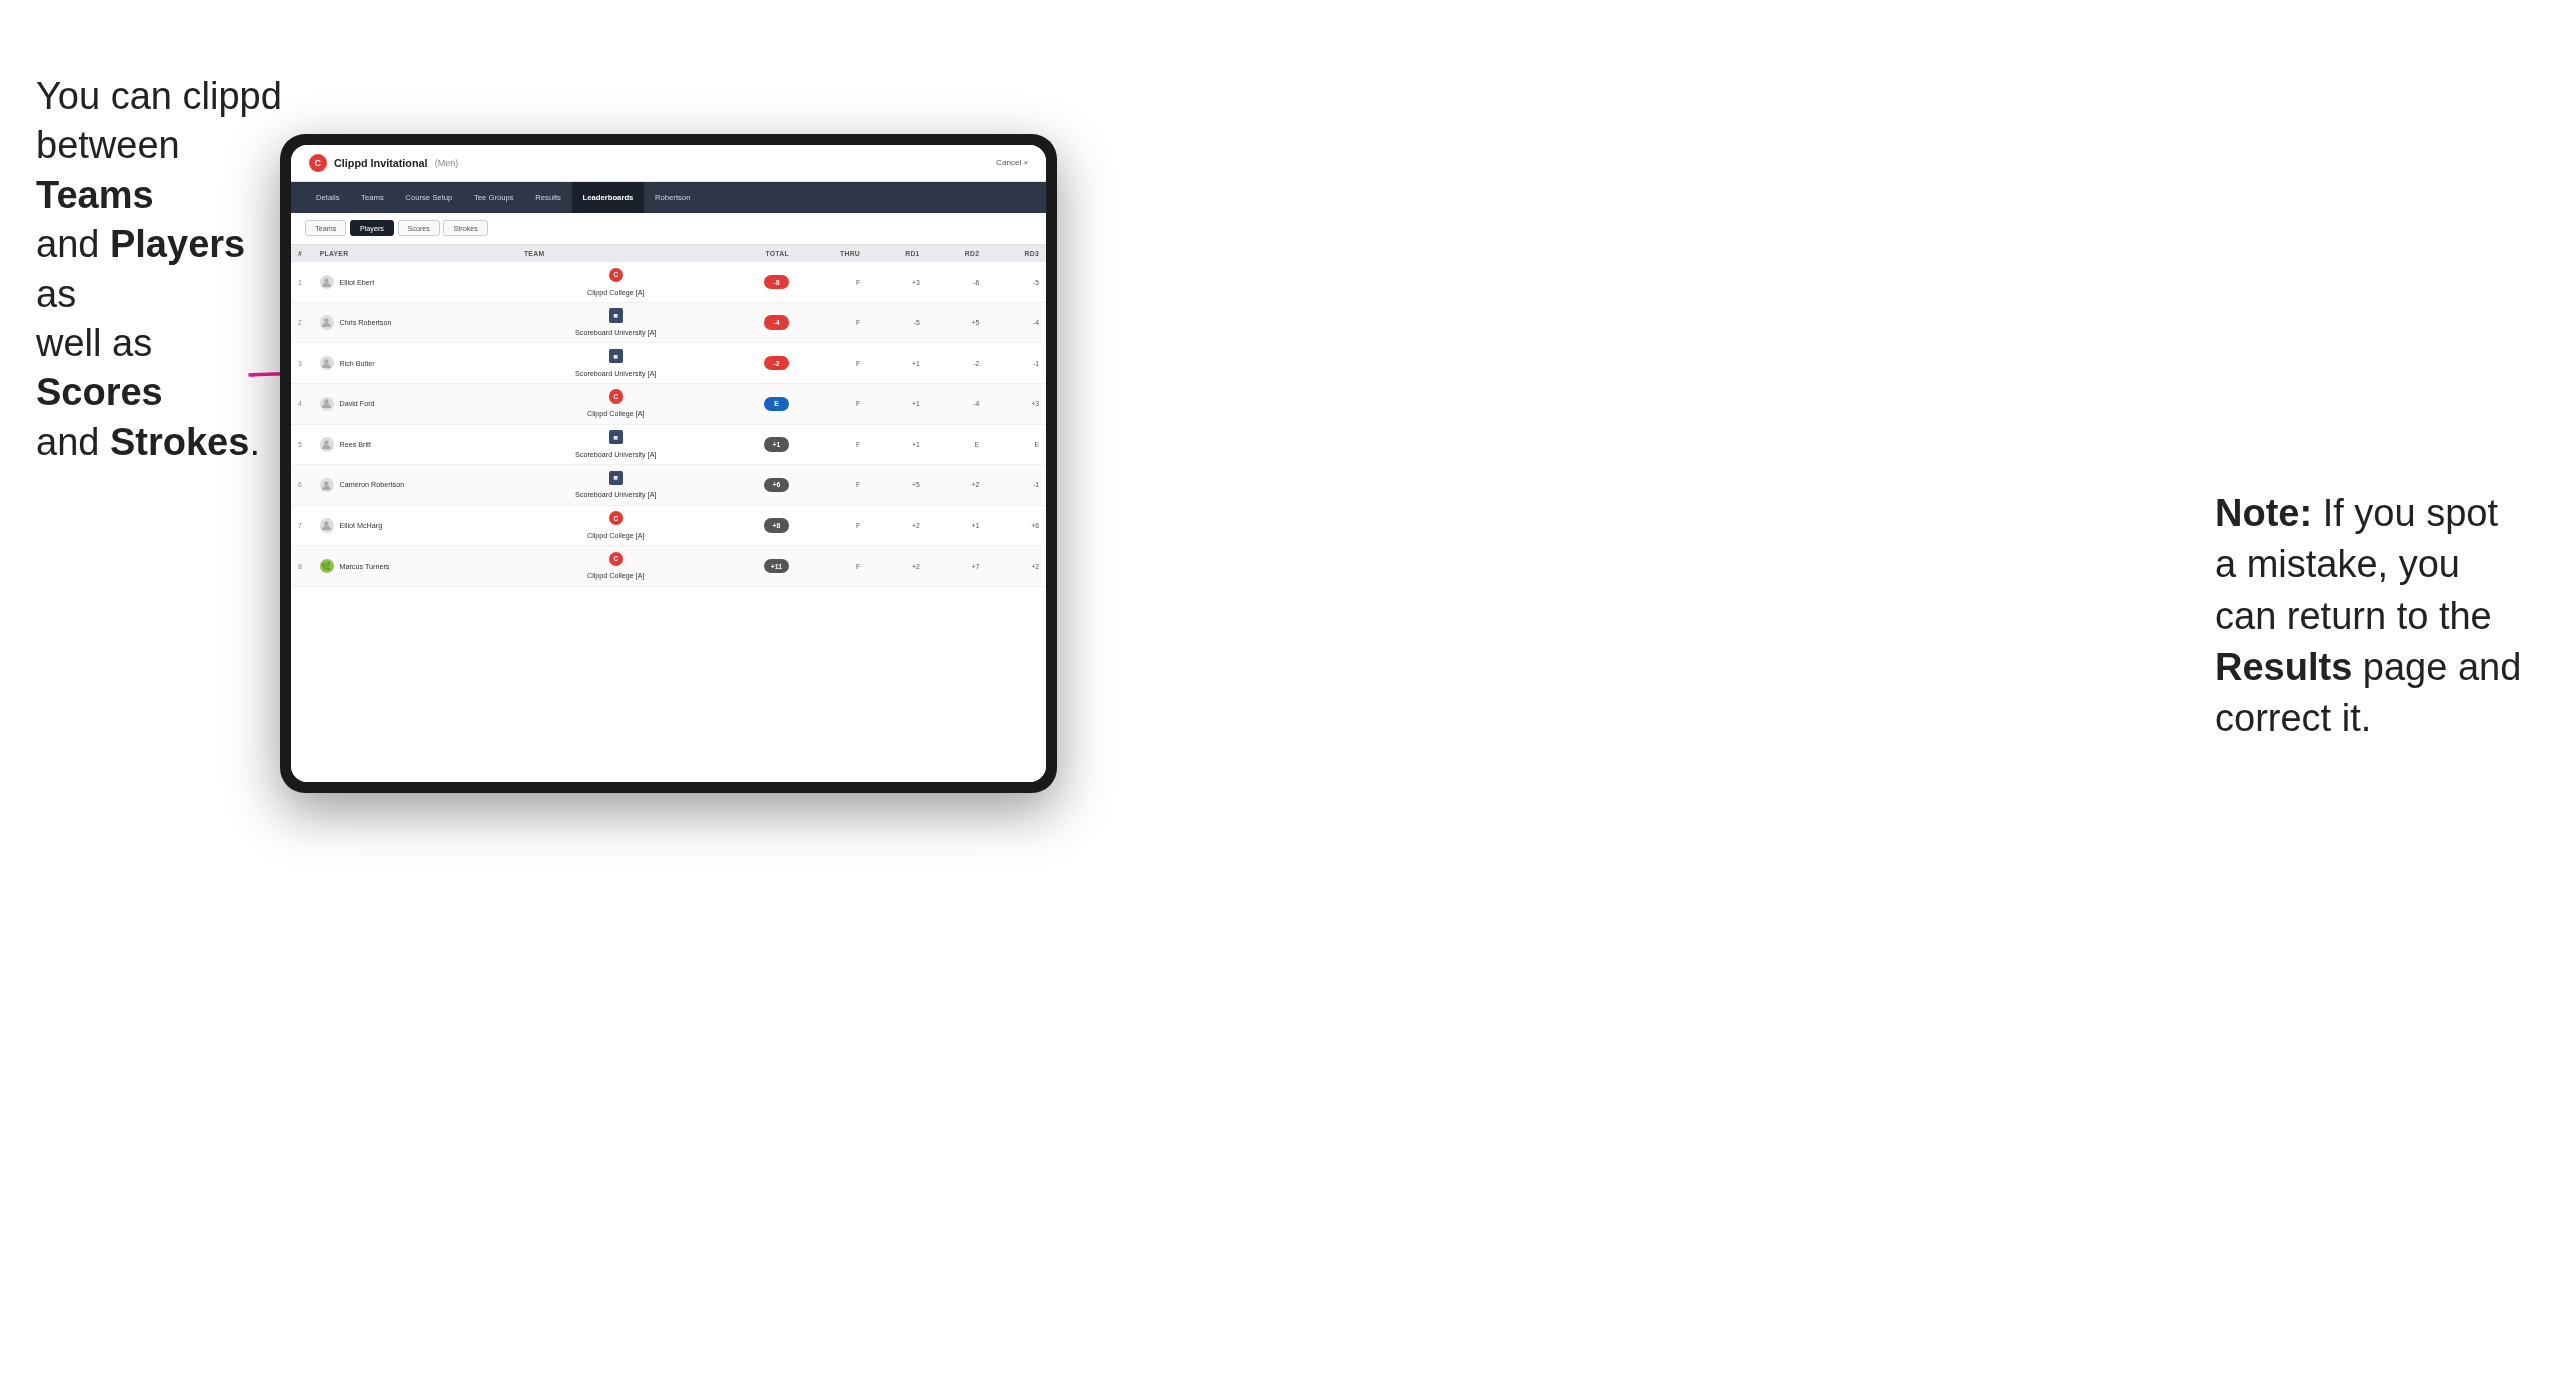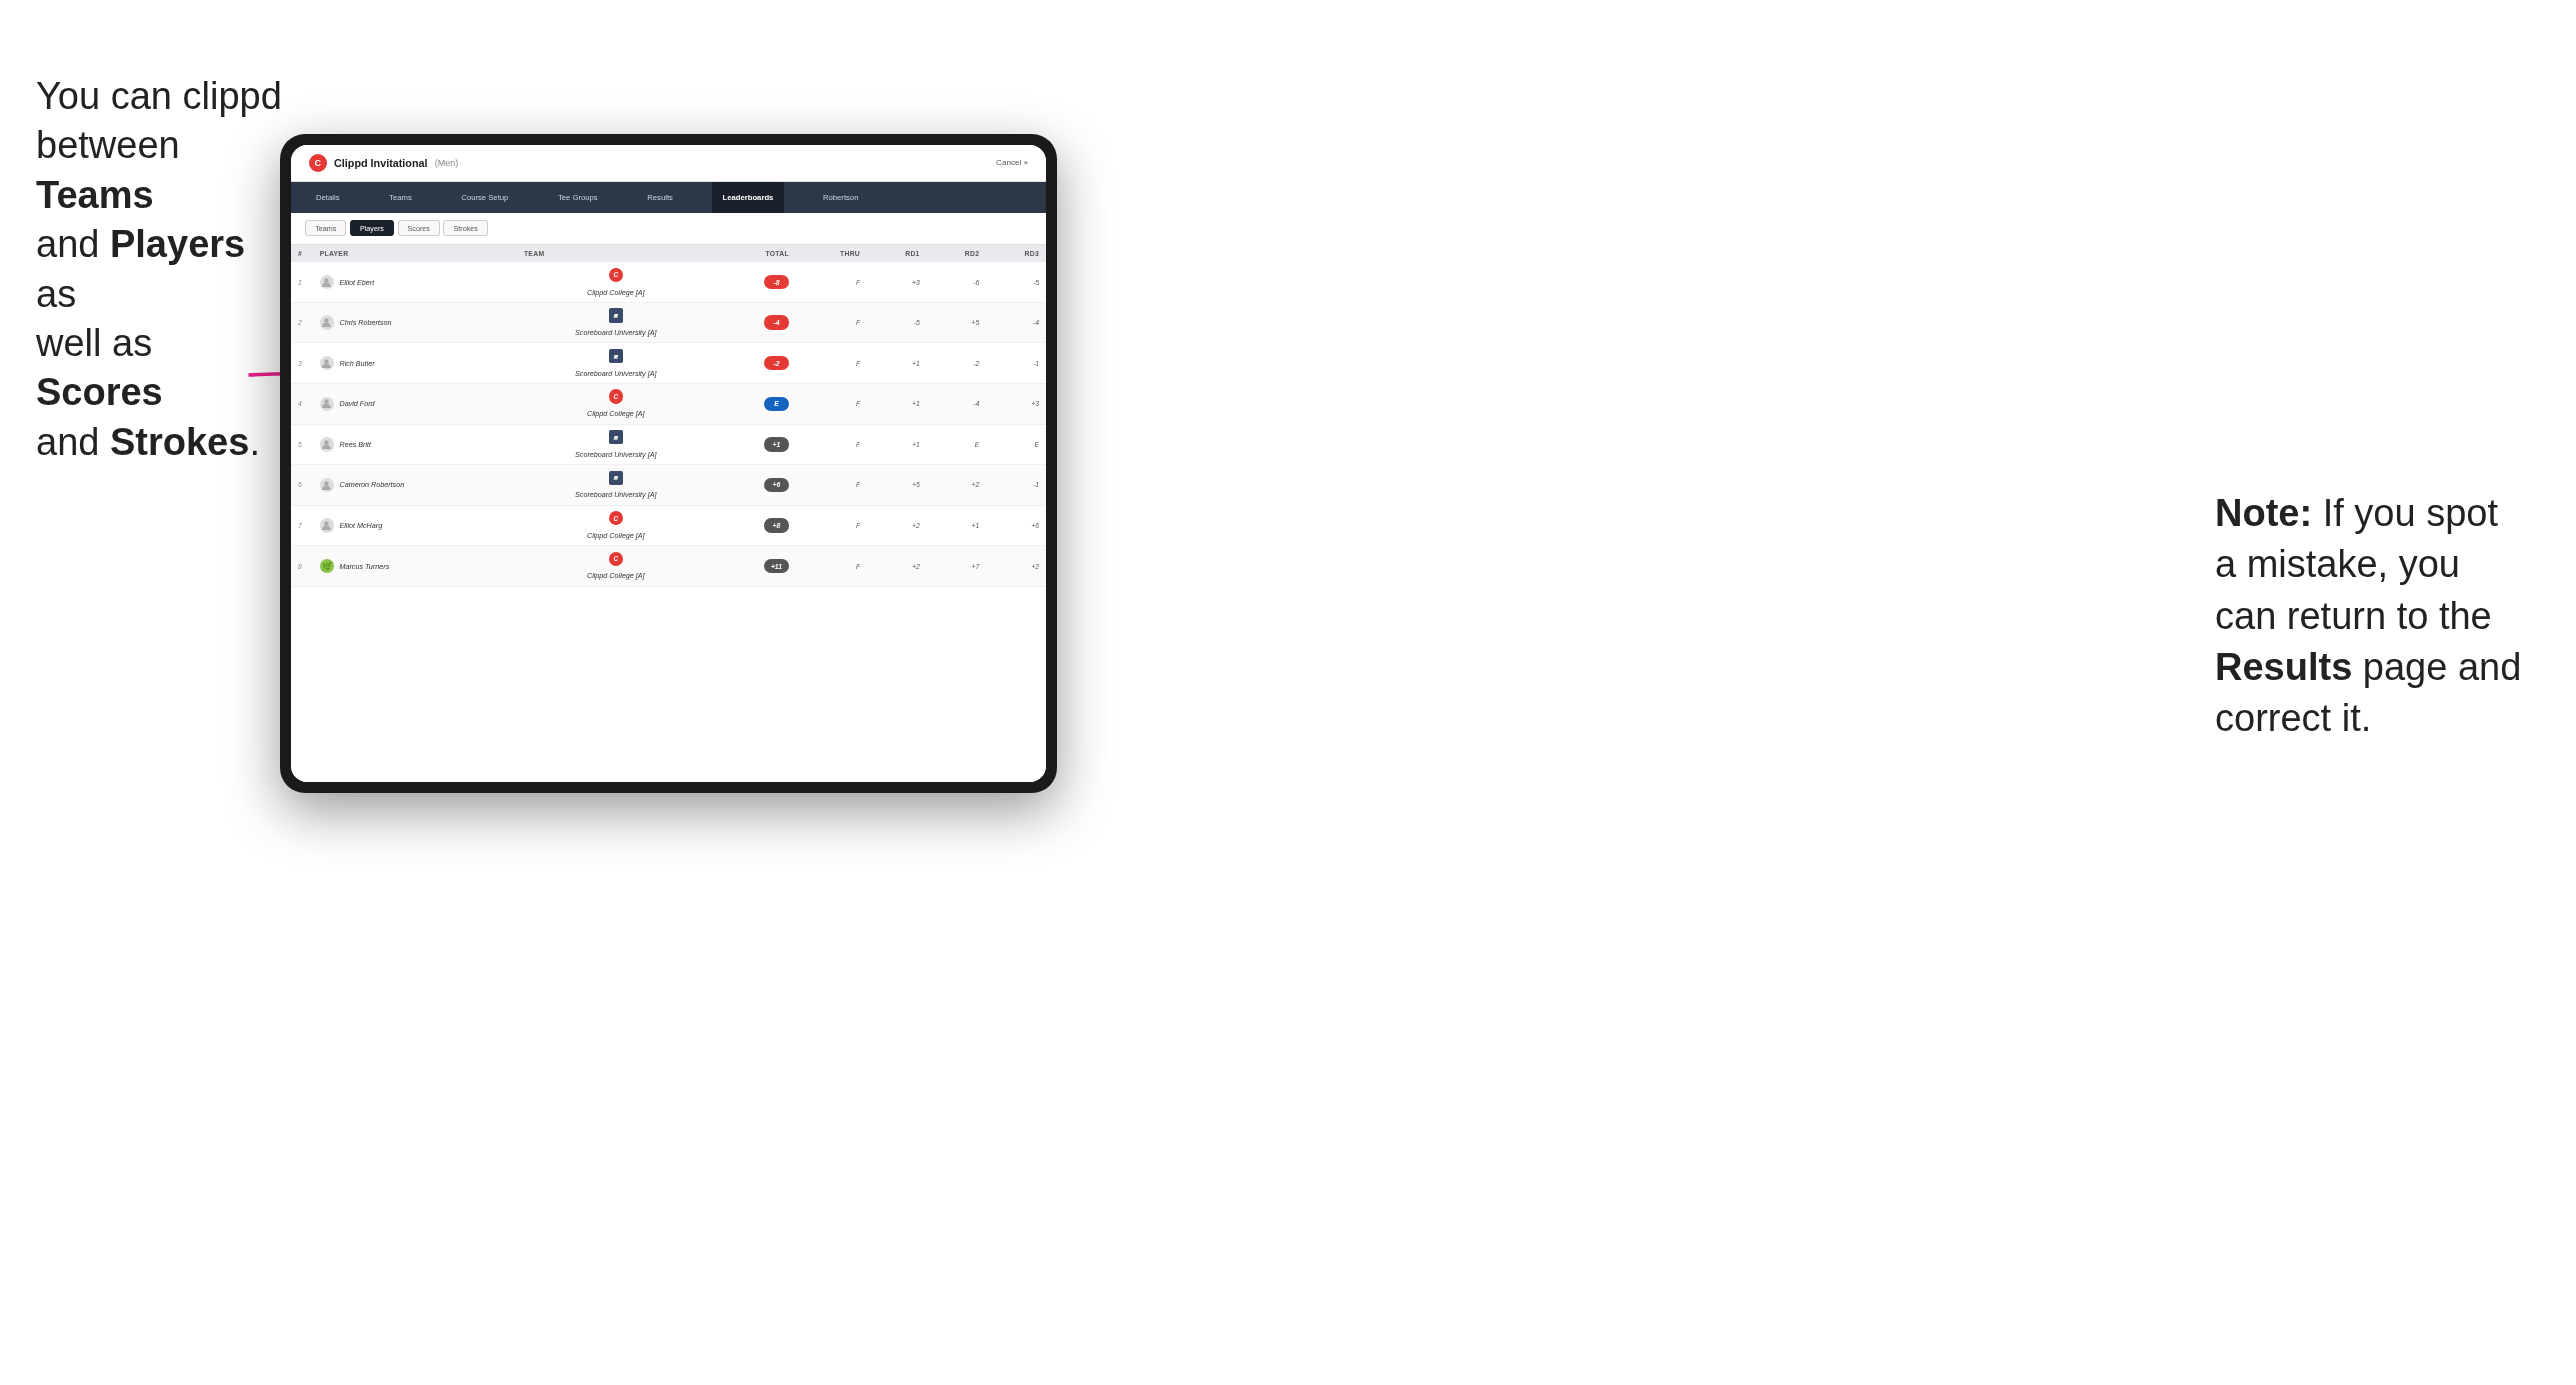--- a/index.html
+++ b/index.html
@@ -181,21 +181,20 @@
     }
 
     
     .tab-bar {
       background: #2d3748;
       display: flex;
       align-items: center;
       padding: 0 14.4px;
       height: 31px;
       flex-shrink: 0;
-      gap: 28px;
     }
     .tab-item {
       padding: 0 10.8px;
       height: 31px;
       display: flex;
       align-items: center;
       font-size: 7.7px;
       color: #cbd5e0;
       cursor: pointer;
     }
@@ -252,21 +251,20 @@
       color: #555;
       text-transform: uppercase;
       letter-spacing: 0.3px;
     }
     thead th.right {
       text-align: right;
     }
     tbody tr {
       border-bottom: 0.9px solid #f0f0f0;
       background: #fff;
-      font-style: italic;
     }
     tbody tr:nth-child(even) {
       background: #fafafa;
     }
     tbody td {
       padding: 5.4px 7.2px;
       font-size: 7.2px;
       color: #333;
       vertical-align: middle;
     }

